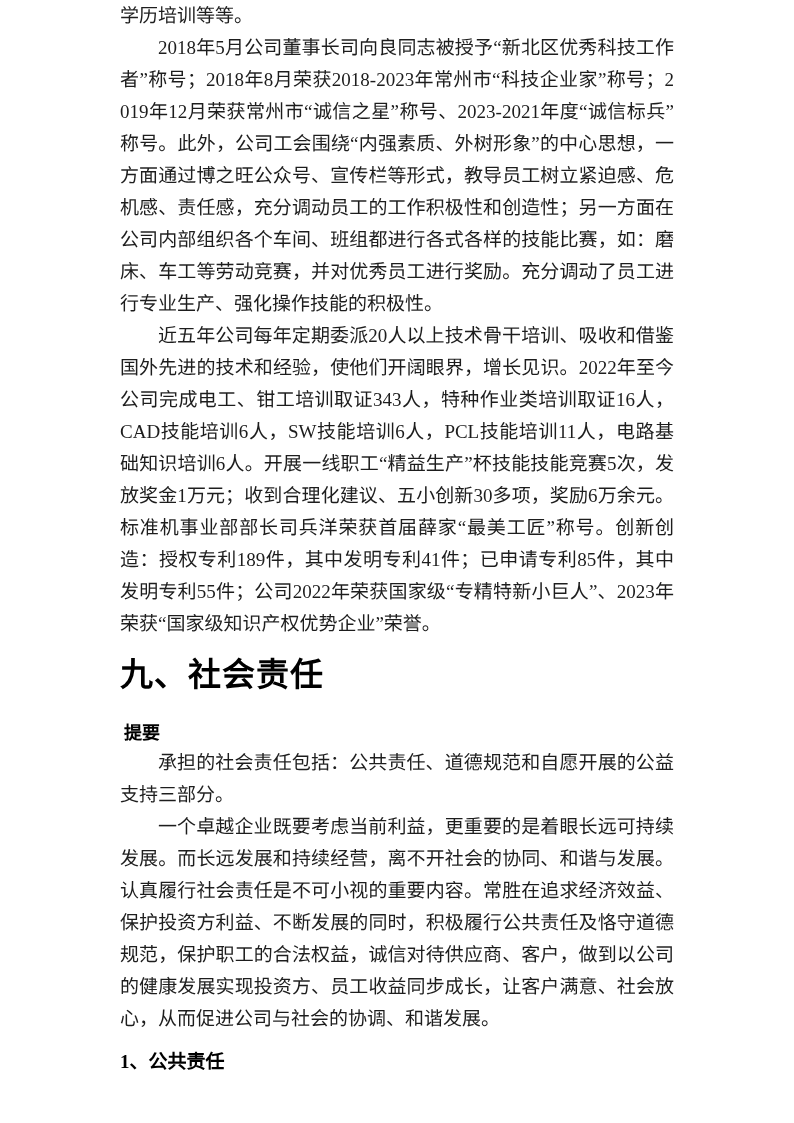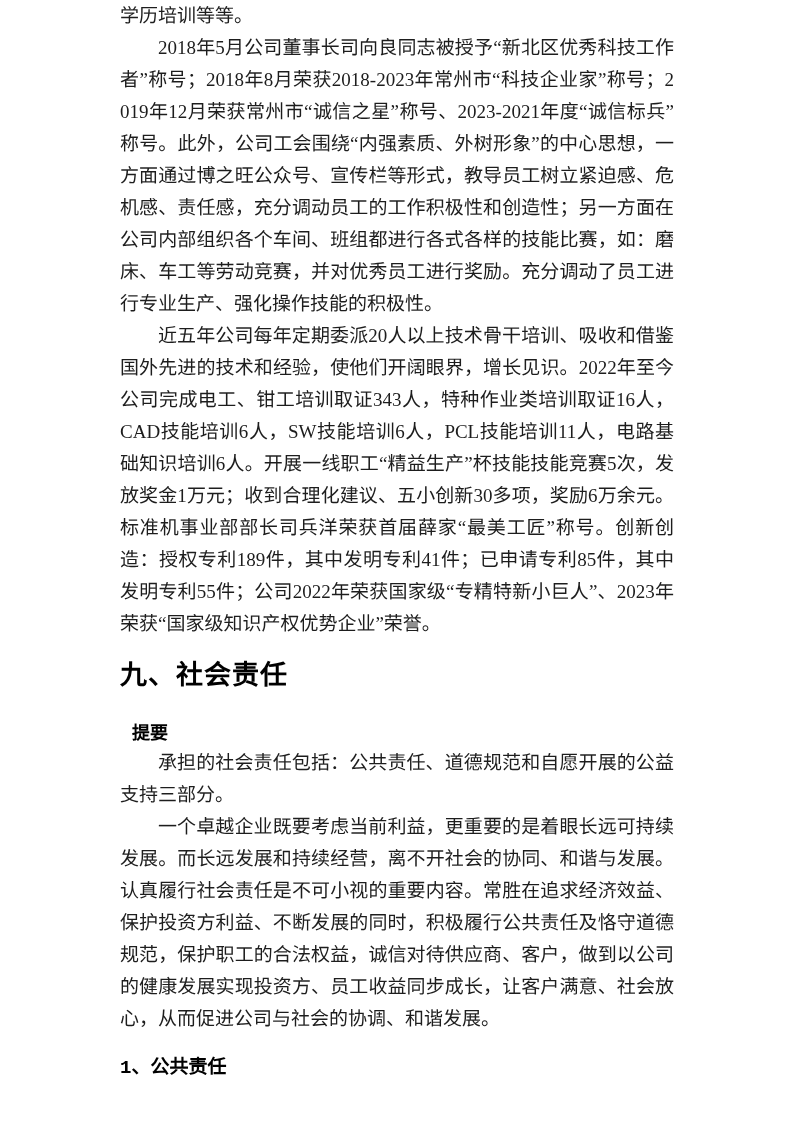--- a/index.html
+++ b/index.html
@@ -31,38 +31,38 @@
     word-break: break-all;
   }
   .indent { text-indent: 2em; }
   .p-continuation { margin-top: 96px; }
   .p-awards   { margin-top: 13px; }
   .p-training { margin-top: 6px; }
   h1.section-heading {
     margin: 17px 0 0 0;
     font-family: "Liberation Sans", "DejaVu Sans", sans-serif;
     font-weight: 700;
-    font-size: 27px;
+    font-size: 33px;
     line-height: 36px;
     color: #000000;
     letter-spacing: 1px;
   }
   h2.sub-heading {
-    margin: 26px 0 0 12px;
+    margin: 26px 0 0 4px;
     font-family: "Liberation Sans", "DejaVu Sans", sans-serif;
     font-weight: 700;
     font-size: 18px;
     line-height: 28px;
     color: #000000;
   }
   .p-summary { margin-top: 5px; }
   .p-parts   { margin-top: 0; }
   h2.sub-heading-numbered {
-    margin: 18px 0 0 0;
-    font-family: Liberation Mono, monospace;
+    margin: 12px 0 0 0;
+    font-family: Liberation Serif, serif;
     font-weight: 700;
     font-size: 19px;
     line-height: 30px;
     color: #000000;
   }
 </style>
 </head>
 <body>
 
 <div class="page">

